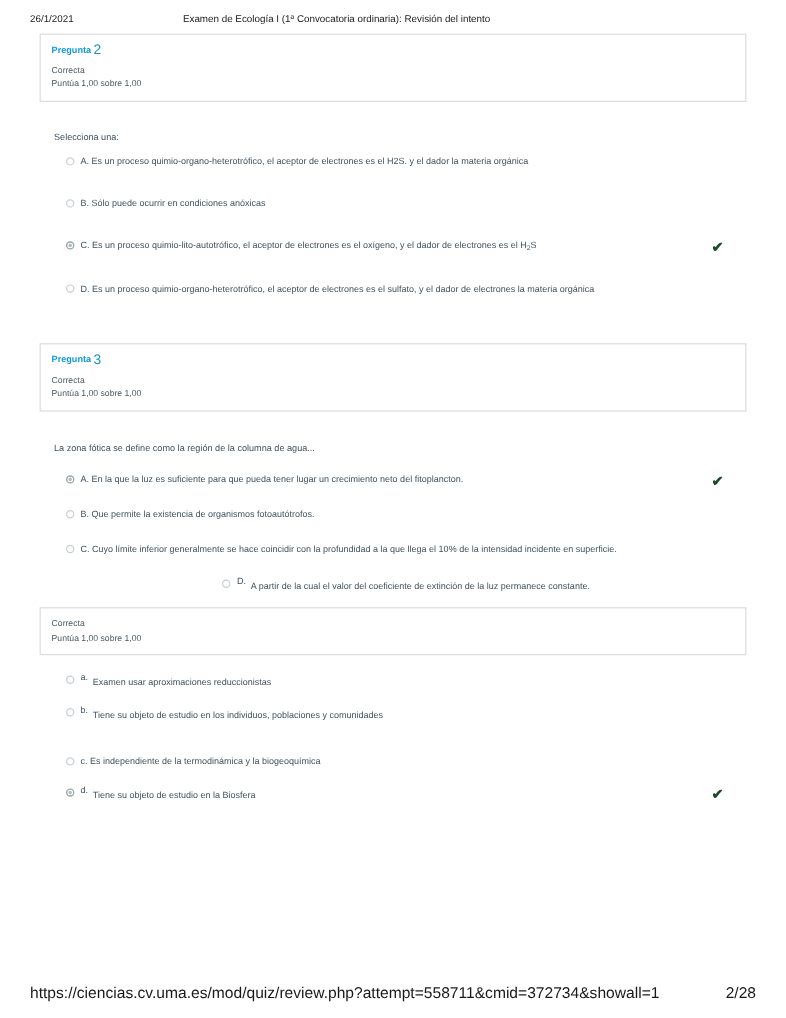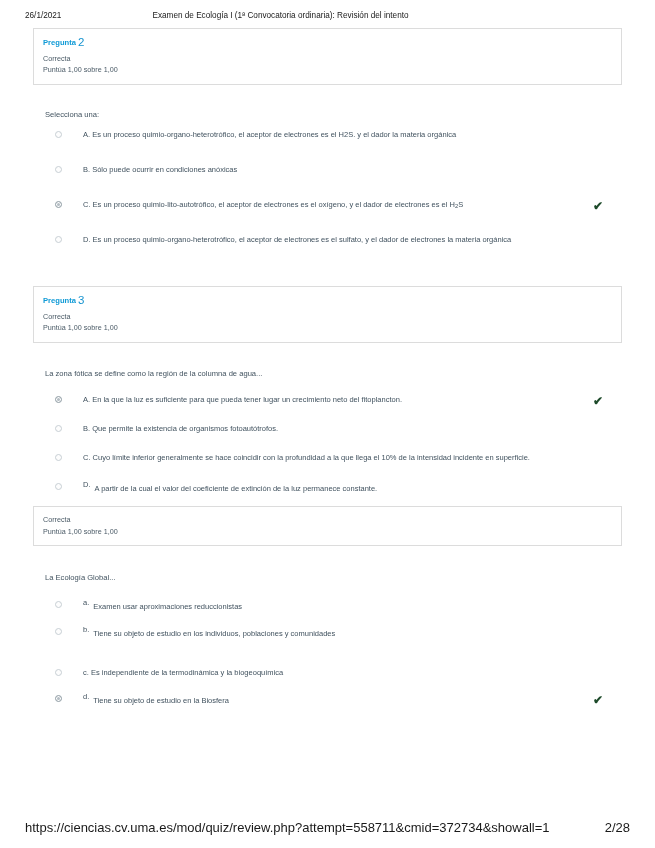--- a/index.html
+++ b/index.html
@@ -132,21 +132,20 @@
 
   .answers {
     position: relative;
     padding-left: 22px;
   }
   .answer {
     position: relative;
     display: flex;
     align-items: flex-start;
     min-height: 11px;
-    gap: 16px;
   }
   .radio {
     flex: 0 0 auto;
     width: 7px;
     height: 7px;
     border-radius: 50%;
     border: 1px solid #c7cfd4;
     background: #fdfdfd;
     margin-top: 1px;
     margin-right: 5px;
@@ -251,35 +250,34 @@
             <span class="tick">✔</span>
           </div>
           <div class="answer" style="margin-top: 18px;">
             <span class="radio"></span>
             <span class="ans-text"><span>B.</span> <span>Que permite la existencia de  organismos fotoautótrofos.</span></span>
           </div>
           <div class="answer" style="margin-top: 18px;">
             <span class="radio"></span>
             <span class="ans-text"><span>C.</span> <span>Cuyo límite inferior generalmente se hace coincidir con la profundidad a  la que llega el 10% de la intensidad incidente en superficie.</span></span>
           </div>
-          <div class="answer" style="margin-top: 18px;">
+          <div class="answer" style="margin-top: 18px; justify-content: center;">
             <span class="radio"></span>
             <span class="ans-text"><span class="letter-raised">D.</span><span class="body-lowered">A partir de la cual el valor del coeficiente de extinción de la luz permanece constante.</span></span>
           </div>
         </div>
     </div>
   </div>
 
   <div class="question" id="q2" style="top:506px;">
     <div class="q-info">
       <div class="q-state">Correcta</div>
       <div class="q-grade">Puntúa 1,00 sobre 1,00</div>
     </div>
     <div class="q-body">
-      <div class="q-text" style="margin-top:27px;">La Ecología Global...</div>
       <div class="answers" id="q2-answers" style="margin-top:16px;">
           <div class="answer">
             <span class="radio"></span>
             <span class="ans-text"><span class="letter-raised">a.</span><span class="body-lowered">Examen usar aproximaciones reduccionistas</span></span>
           </div>
           <div class="answer" style="margin-top: 16px;">
             <span class="radio"></span>
             <span class="ans-text"><span class="letter-raised">b.</span><span class="body-lowered">Tiene su objeto de estudio en los individuos, poblaciones y comunidades</span></span>
           </div>
           <div class="answer" style="margin-top: 30px;">

